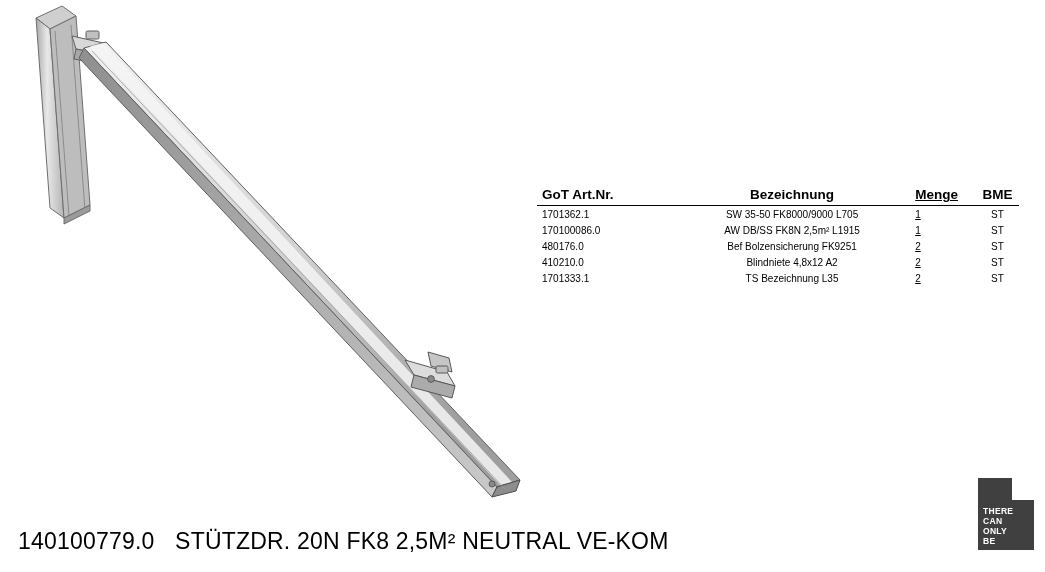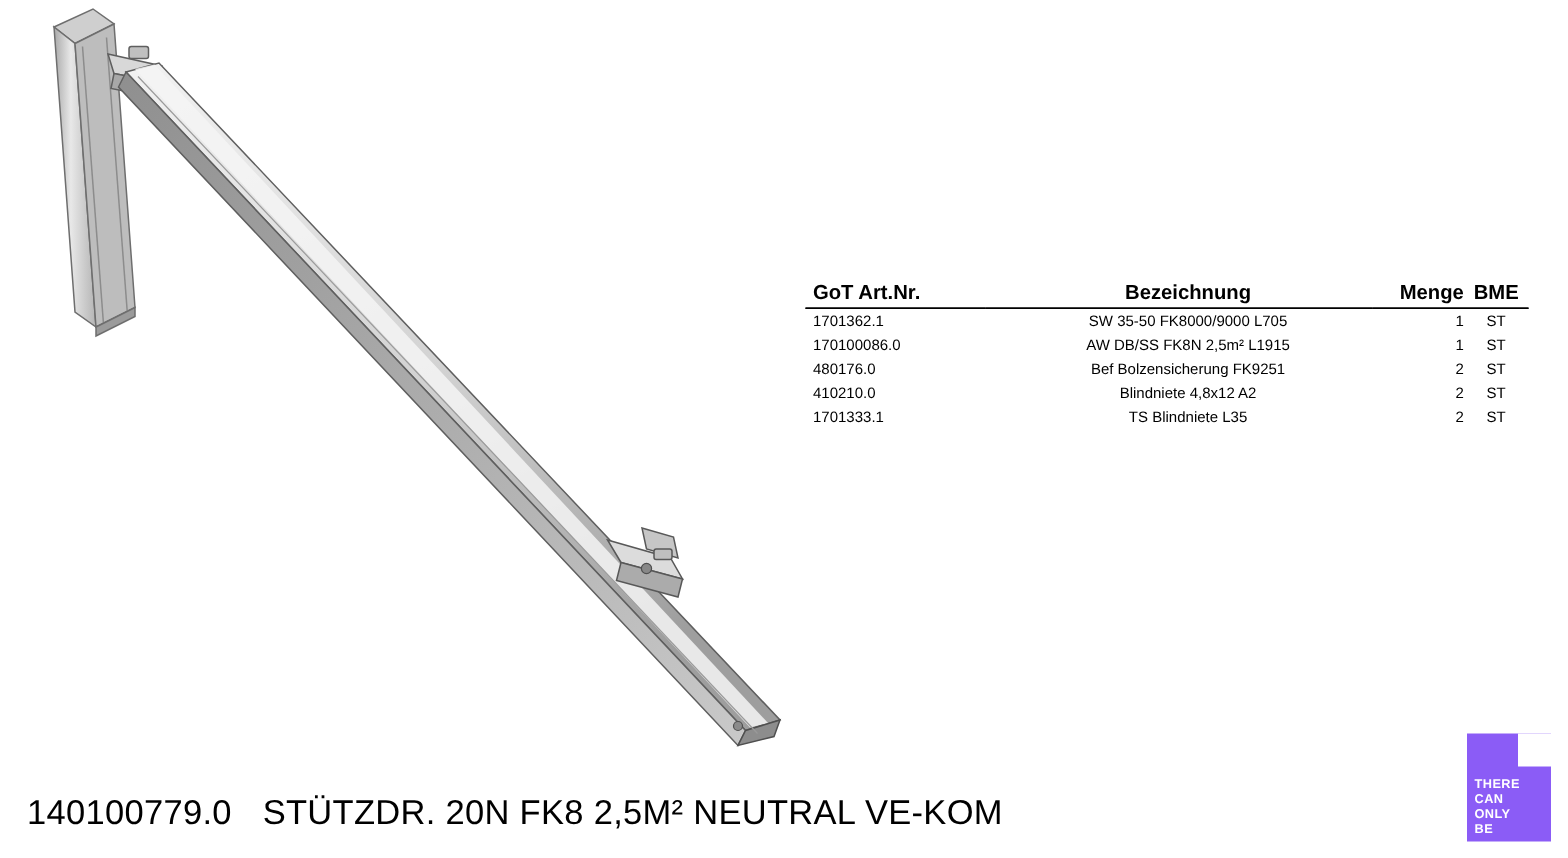--- a/index.html
+++ b/index.html
@@ -50,22 +50,23 @@
     padding-left: 5px;
   }
   #parts-table th.col-desc,
   #parts-table td.col-desc {
     text-align: center;
     width: 258px;
     padding-left: 12px;
   }
   #parts-table th.col-qty,
   #parts-table td.col-qty {
-    text-align: right;
+    text-align: left;
     width: 62px;
+    text-decoration: underline;
   }
   #parts-table th.col-bme,
   #parts-table td.col-bme {
     text-align: center;
     width: 44px;
   }
   #parts-table tbody td {
     padding: 2.5px 0;
     font-size: 10px;
   }
@@ -81,24 +82,24 @@
     text-align: right;
   }
   #footer-caption .part-number {
     margin-right: 14px;
   }
 
   
   #logo {
     position: absolute;
     left: 978px;
-    top: 489px;
+    top: 478px;
     width: 56px;
     height: 72px;
-    background: #8b5cf6;
+    background: #404040;
   }
   #logo .notch {
     position: absolute;
     right: 0;
     top: 0;
     width: 22px;
     height: 22px;
     background: #ffffff;
   }
   #logo .logo-text {
@@ -208,21 +209,21 @@
       <td class="col-bme">ST</td>
     </tr>
     <tr>
       <td class="col-art">410210.0</td>
       <td class="col-desc">Blindniete 4,8x12 A2</td>
       <td class="col-qty">2</td>
       <td class="col-bme">ST</td>
     </tr>
     <tr>
       <td class="col-art">1701333.1</td>
-      <td class="col-desc">TS Blindniete L35</td>
+      <td class="col-desc">TS Bezeichnung L35</td>
       <td class="col-qty">2</td>
       <td class="col-bme">ST</td>
     </tr>
   </tbody>
 </table>
 
 <div id="footer-caption">
   <span class="part-number">140100779.0</span>
   <span class="title">STÜTZDR. 20N FK8 2,5M² NEUTRAL VE-KOM</span>
 </div>

